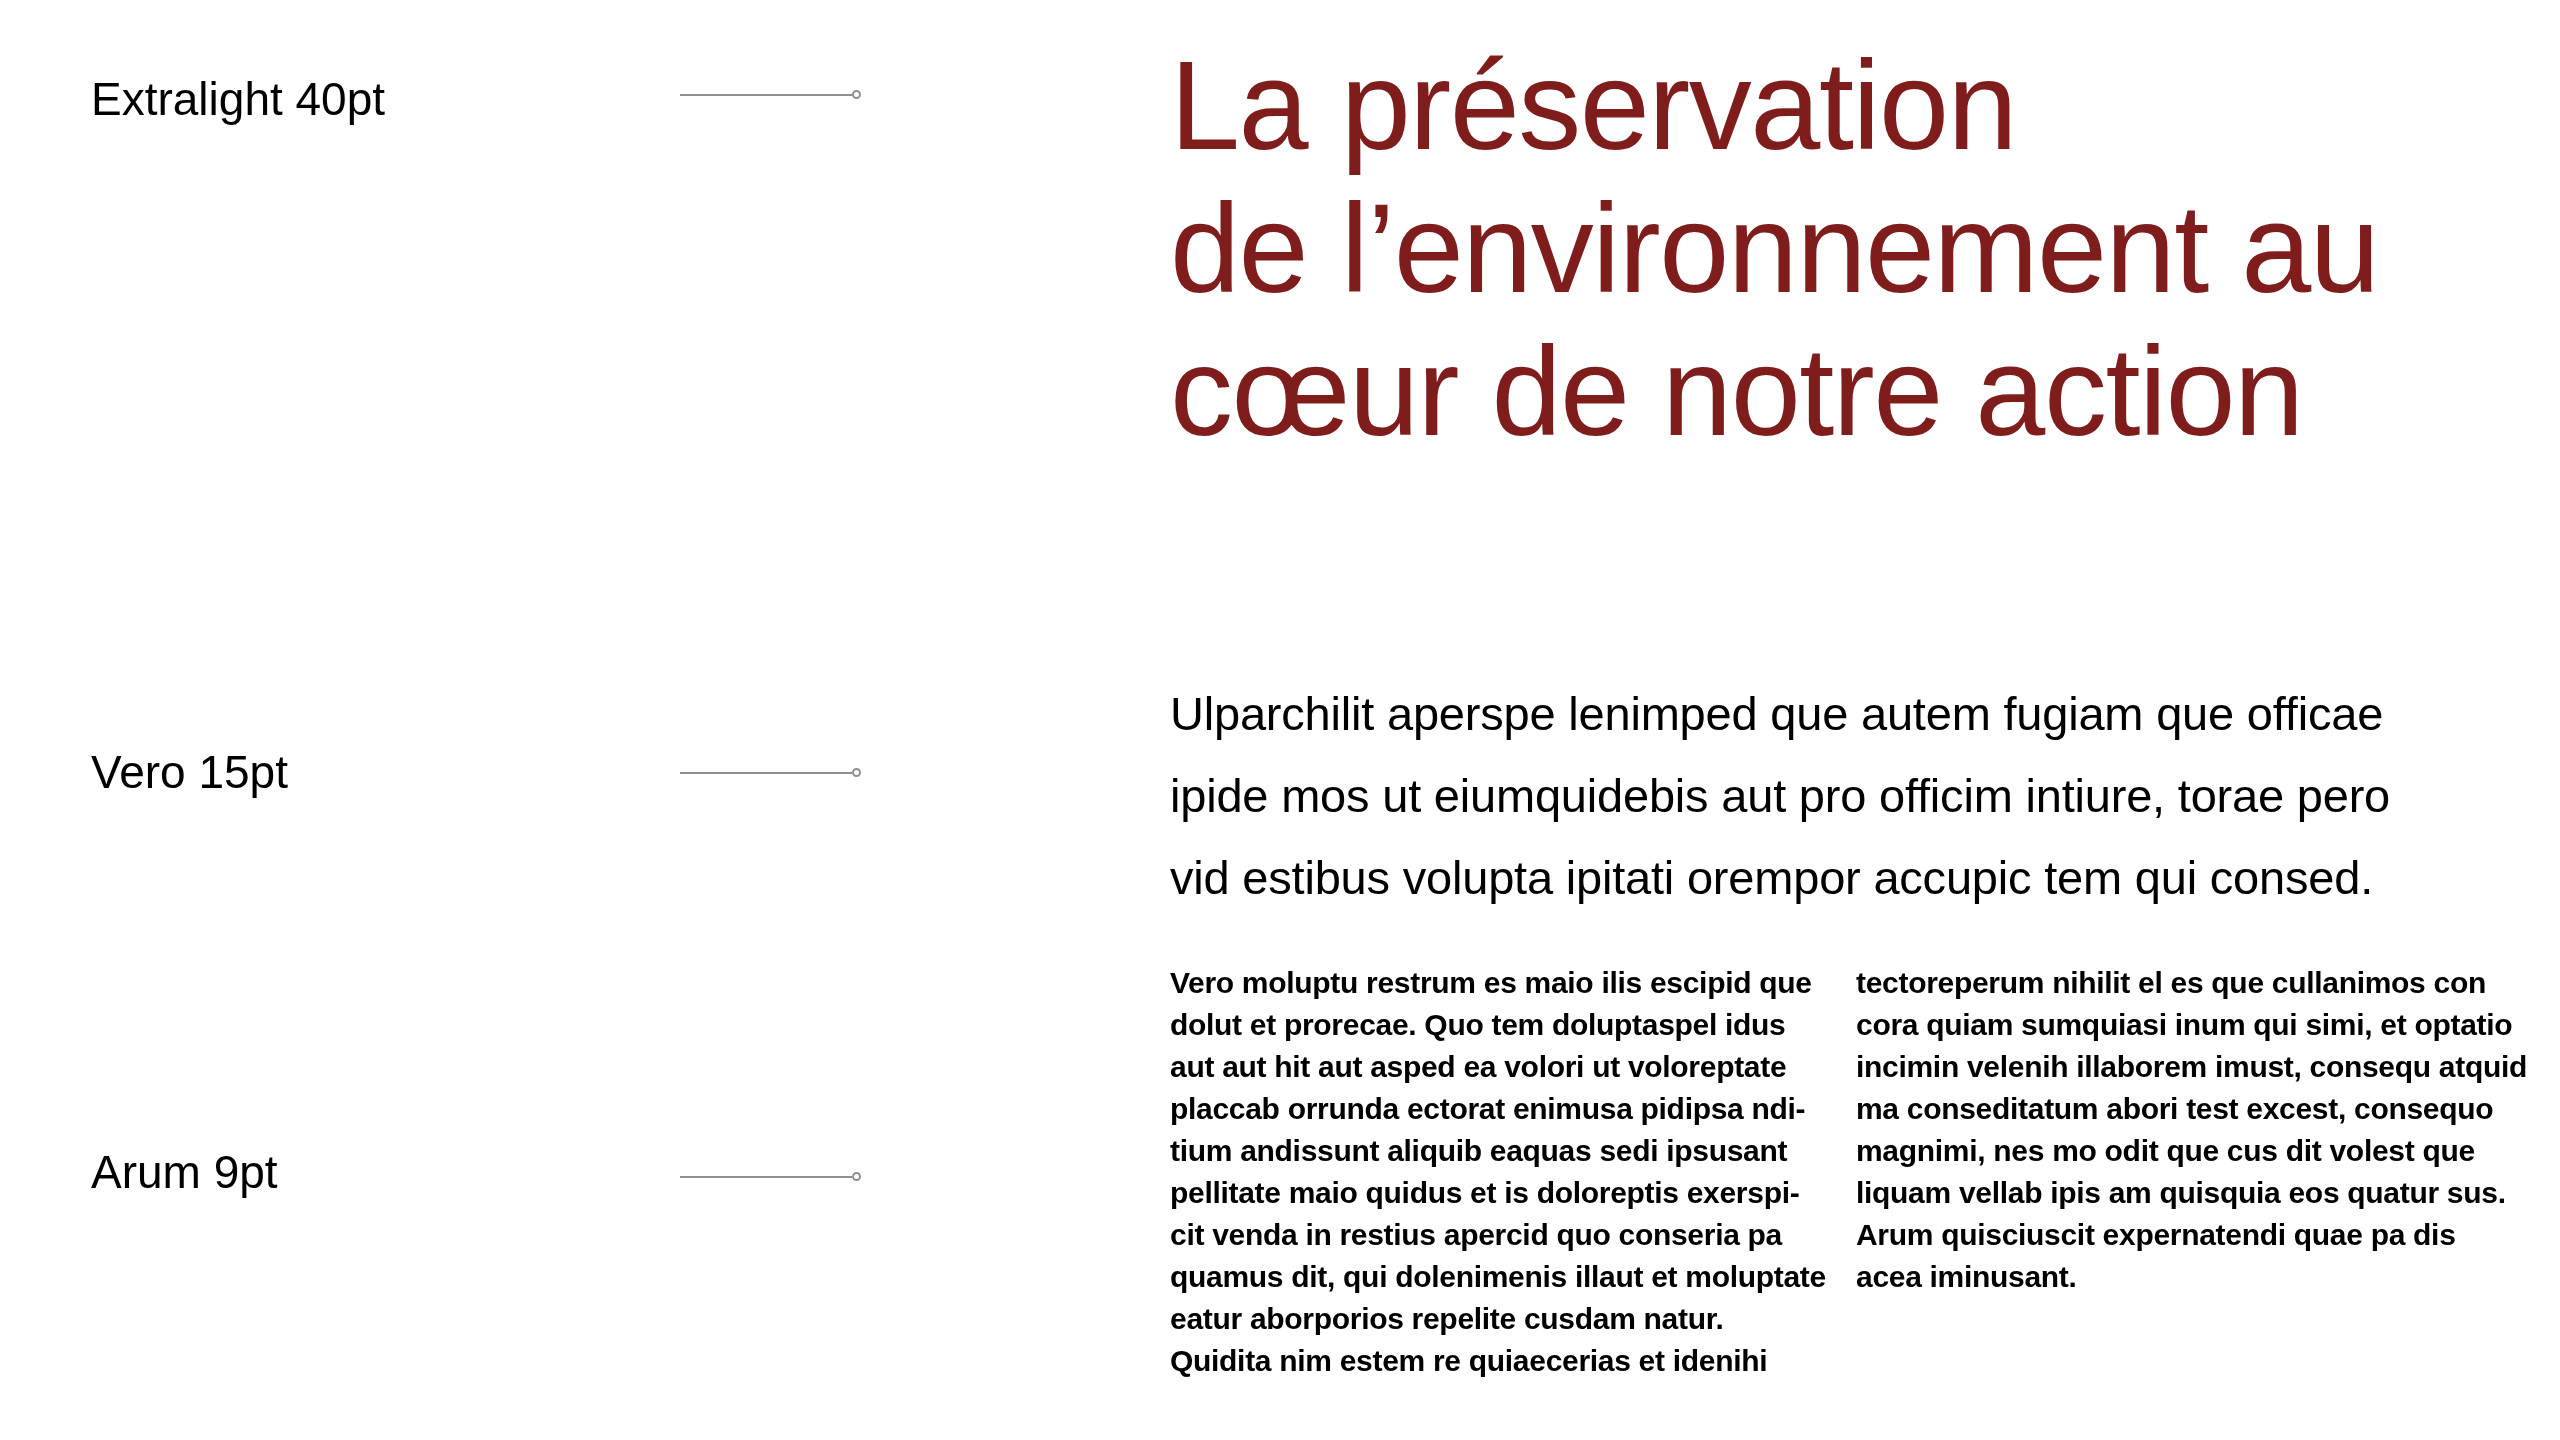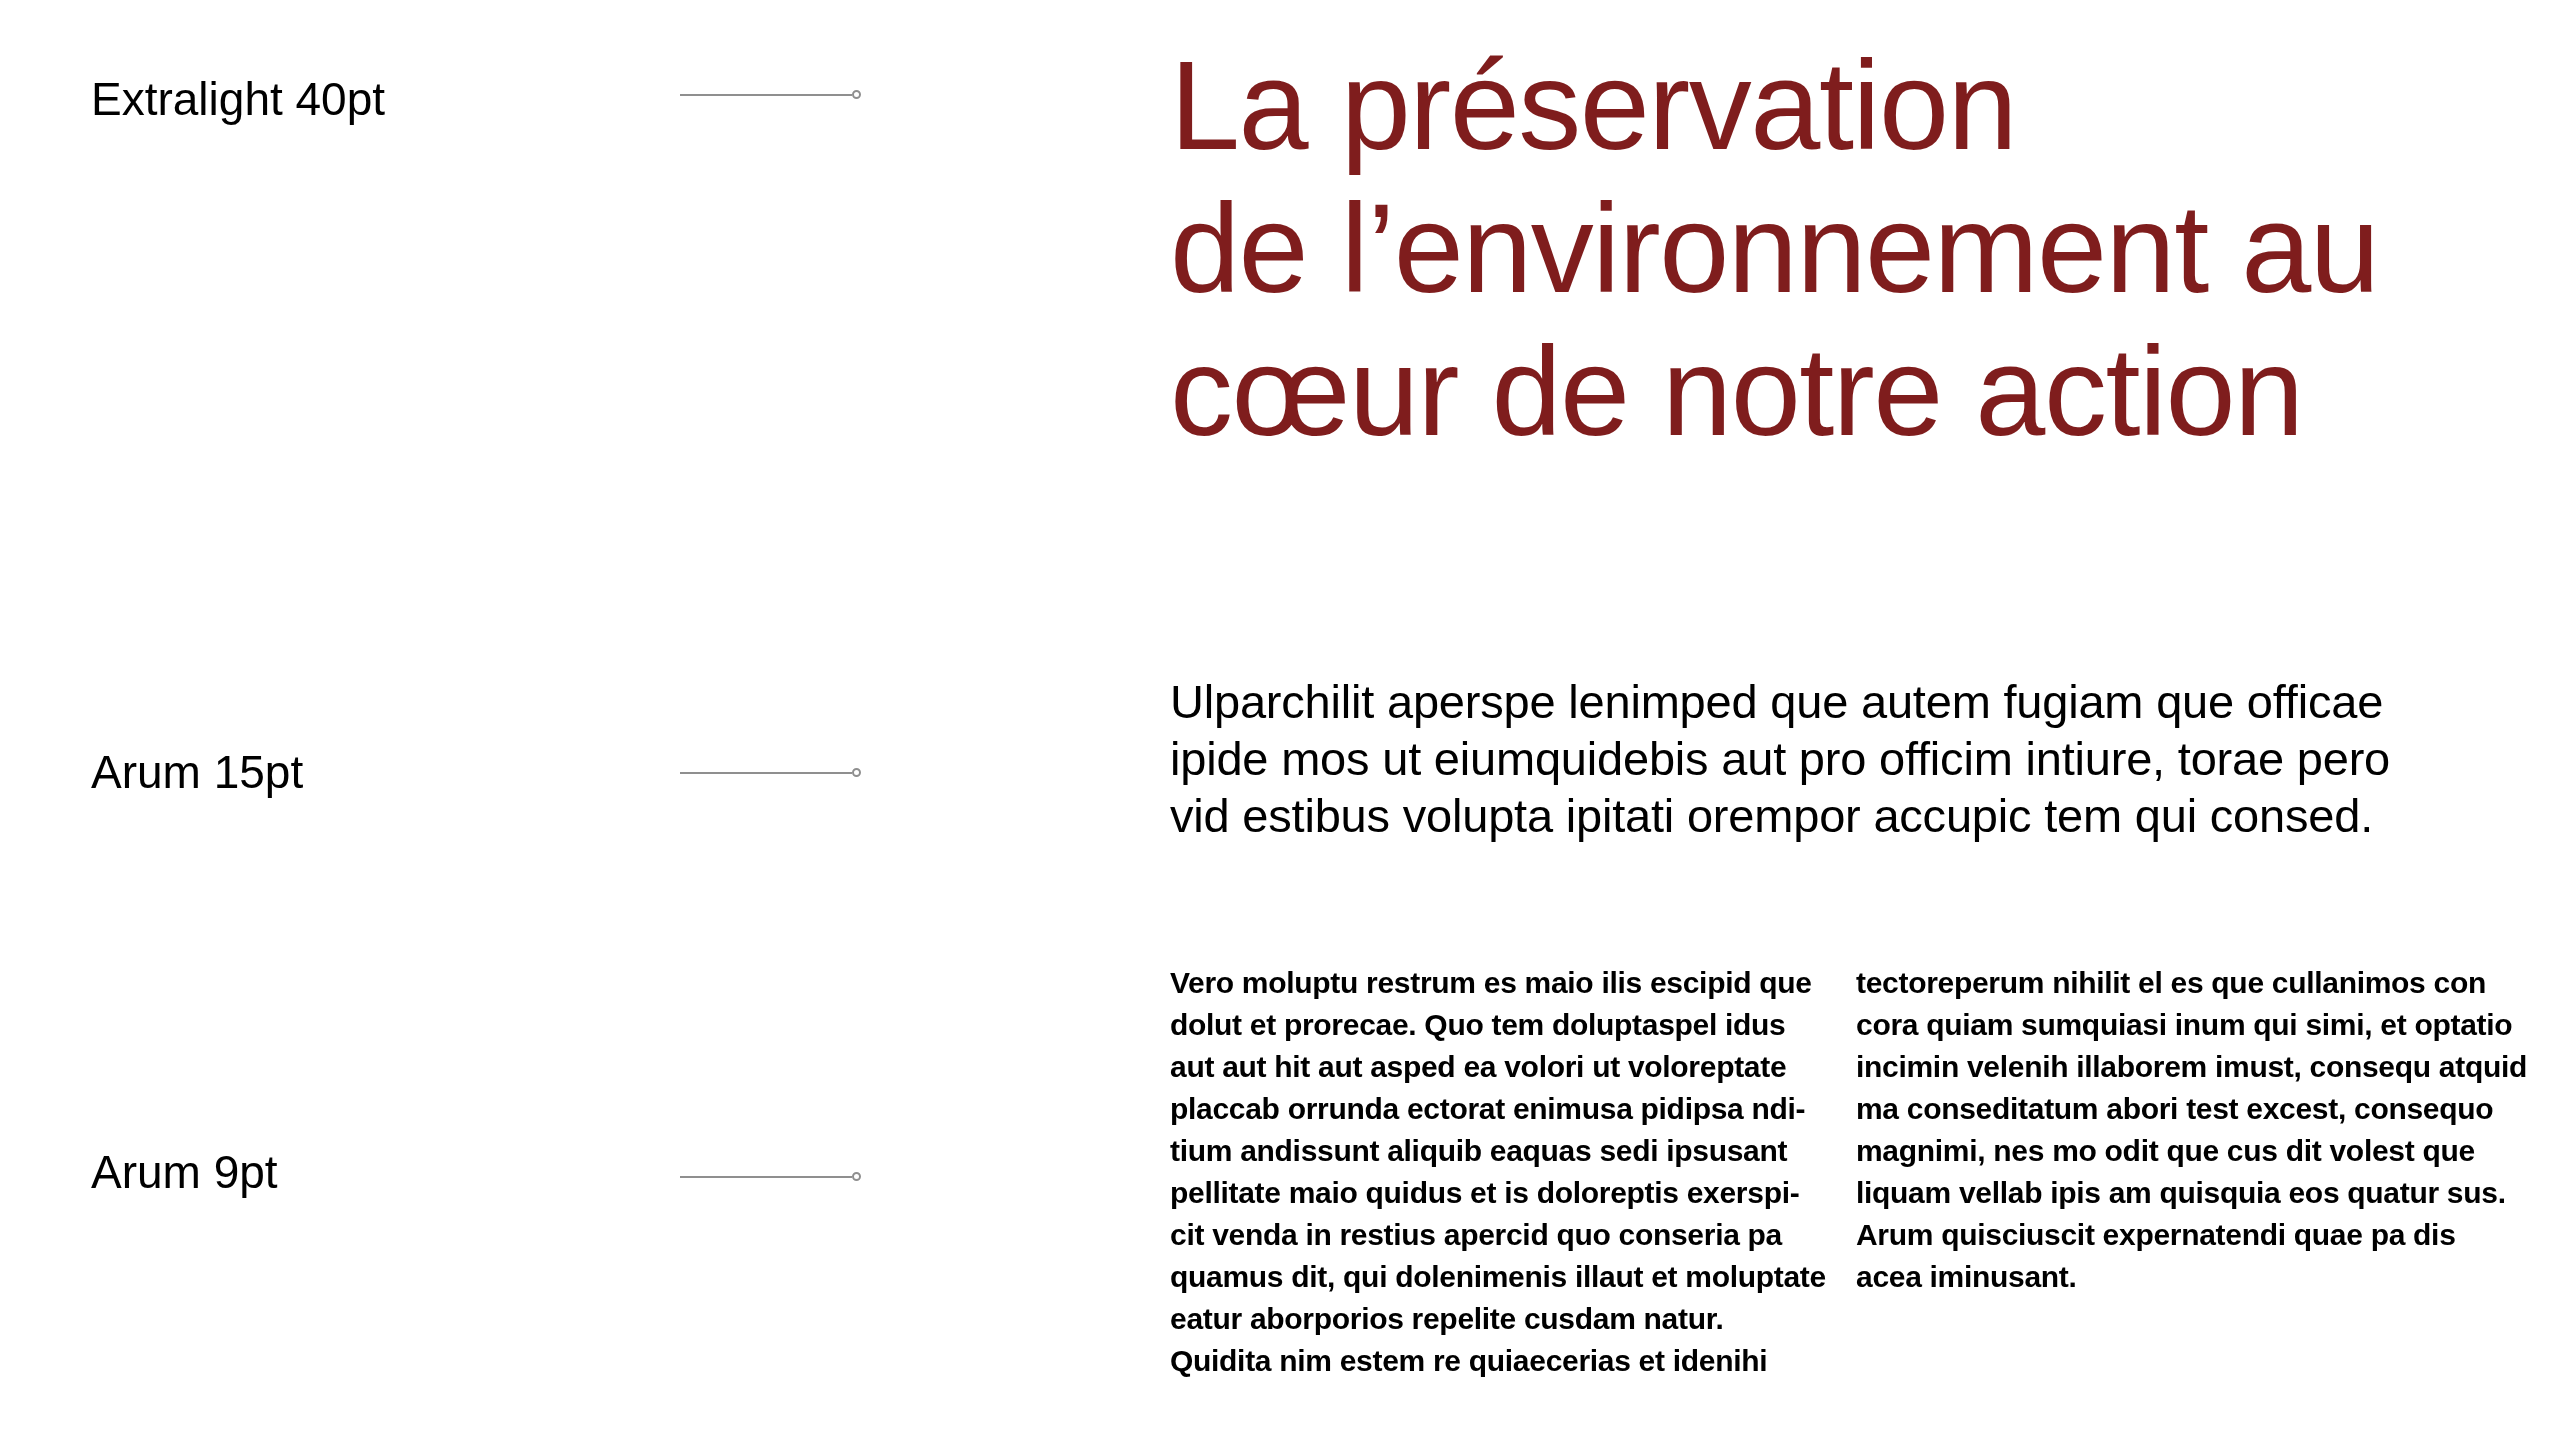--- a/index.html
+++ b/index.html
@@ -64,21 +64,21 @@
     letter-spacing: -1.5px;
     white-space: pre-line;
     color: #7f1d1d;
   }
   .body-paragraph {
     position: absolute;
     left: 1170px;
     top: 673px;
     margin: 0;
     font-size: 47px;
-    line-height: 57px;
+    line-height: 82px;
     font-weight: 300;
     letter-spacing: -0.2px;
     white-space: pre-line;
     color: #000000;
   }
   .caption-column {
     position: absolute;
     top: 962px;
     margin: 0;
     font-size: 30px;
@@ -91,21 +91,21 @@
   .caption-column-left  { left: 1170px; }
   .caption-column-right { left: 1856px; }
 </style>
 </head>
 <body>
 
 <div class="canvas">
 
   <div class="spec-label label-extralight">Extralight 40pt</div>
 
-  <div class="spec-label label-light">Arum 15pt</div>
+  <div class="spec-label label-light">Vero 15pt</div>
 
   <div class="spec-label label-bold">Arum 9pt</div>
 
   <div class="leader leader-1">
     <span class="dot"></span>
   </div>
   <div class="leader leader-2">
     <span class="dot"></span>
   </div>
   <div class="leader leader-3">

